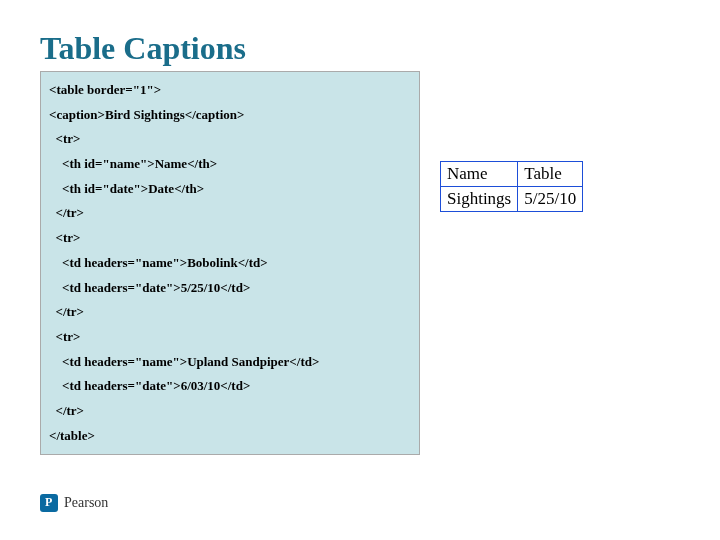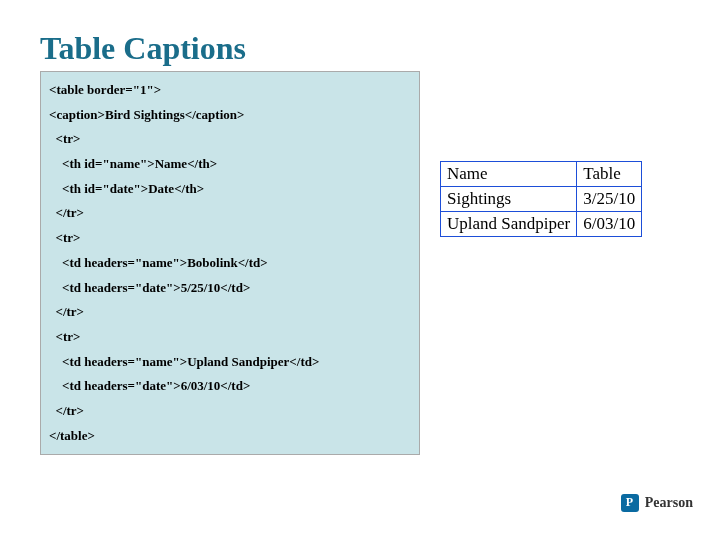--- a/index.html
+++ b/index.html
@@ -54,27 +54,26 @@
   table.rendered td, table.rendered th {
     border: 1px solid #1d4ed8;
     padding: 2px 6px;
     text-align: left;
     font-weight: normal;
   }
   .footer {
     position: absolute;
     bottom: 28px;
     left: 40px;
-    right: 27px;
+    right: 40px;
     display: flex;
     align-items: center;
-    justify-content: flex-end;
+    justify-content: space-between;
     font-family: Verdana, Arial, sans-serif;
     font-size: 11px;
-    font-weight: bold;
   }
   .brand {
     display: flex;
     align-items: center;
     gap: 6px;
   }
   .brand-icon {
     width: 18px;
     height: 18px;
     background: #0a6aa1;
@@ -125,25 +124,21 @@
 
     <div class="render-side">
       <table class="rendered">
         <tbody>
             <tr>
           <td>Name</td>
           <td>Table</td>
         </tr>
         <tr>
           <td>Sightings</td>
-          <td>3/25/10</td>
-        </tr>
-        <tr>
-          <td>Upland Sandpiper</td>
-          <td>6/03/10</td>
+          <td>5/25/10</td>
         </tr>
       </tbody>
         </table>
     </div>
   </div>
 </div>
 
 <div class="footer">
   <div class="brand">
     <div class="brand-icon"></div>

